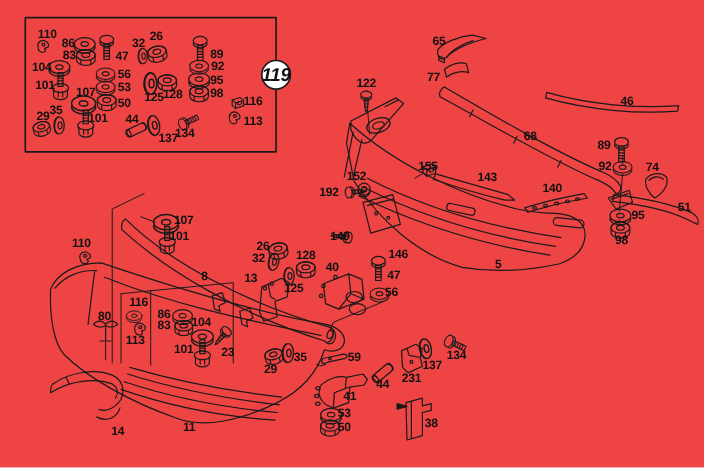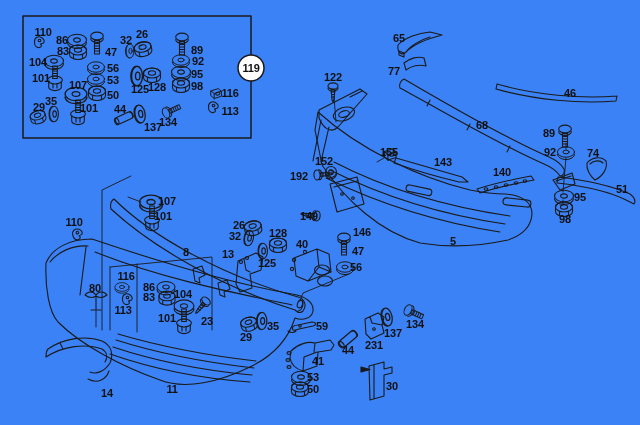--- a/index.html
+++ b/index.html
@@ -1,21 +1,21 @@
 <!DOCTYPE html>
 <html><head>
 <meta charset="utf-8">
 <style>
   html,body{margin:0;padding:0;background:#fff;}
-  .stage{position:relative;width:640px;height:425px;background:#3b82f6;overflow:hidden;
+  .stage{position:relative;width:640px;height:425px;background:#ef4444;overflow:hidden;
          font-family:"Liberation Sans", sans-serif;}
   .stage svg{position:absolute;left:0;top:0;}
   .lb{position:absolute;transform:translate(-50%,-50%);font-size:11px;font-weight:700;
       color:#111;white-space:nowrap;letter-spacing:-0.2px;line-height:1;}
-  .lb.callout{font-size:11px;}
+  .lb.callout{font-size:17px;font-style:italic;}
 </style>
 </head>
 <body>
 
 <div class="stage">
 
 <svg width="640" height="425" viewBox="0 0 640 425" fill="none" stroke="#1a1a1a" stroke-width="1.1" stroke-linecap="round" stroke-linejoin="round">
   <defs>
     <g id="washT">
       <ellipse rx="9.5" ry="5.8"></ellipse>
@@ -374,17 +374,17 @@
 <span class="lb" style="left:246px;top:337px">29</span>
 <span class="lb" style="left:273px;top:326px">35</span>
 <span class="lb" style="left:322px;top:326px">59</span>
 <span class="lb" style="left:348px;top:350px">44</span>
 <span class="lb" style="left:374px;top:345px">231</span>
 <span class="lb" style="left:393px;top:333px">137</span>
 <span class="lb" style="left:415px;top:324px">134</span>
 <span class="lb" style="left:318px;top:361px">41</span>
 <span class="lb" style="left:313px;top:377px">53</span>
 <span class="lb" style="left:313px;top:389px">50</span>
-<span class="lb" style="left:392px;top:386px">30</span>
+<span class="lb" style="left:392px;top:386px">38</span>
 <span class="lb" style="left:107px;top:393px">14</span>
 <span class="lb" style="left:172px;top:389px">11</span>
 
 </div>
 
 </body></html>

